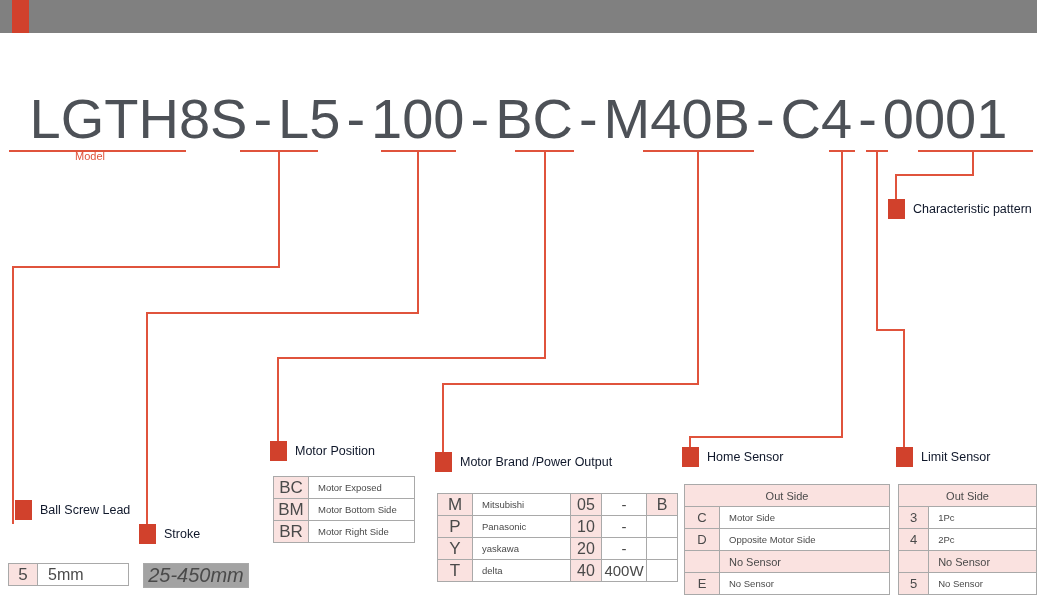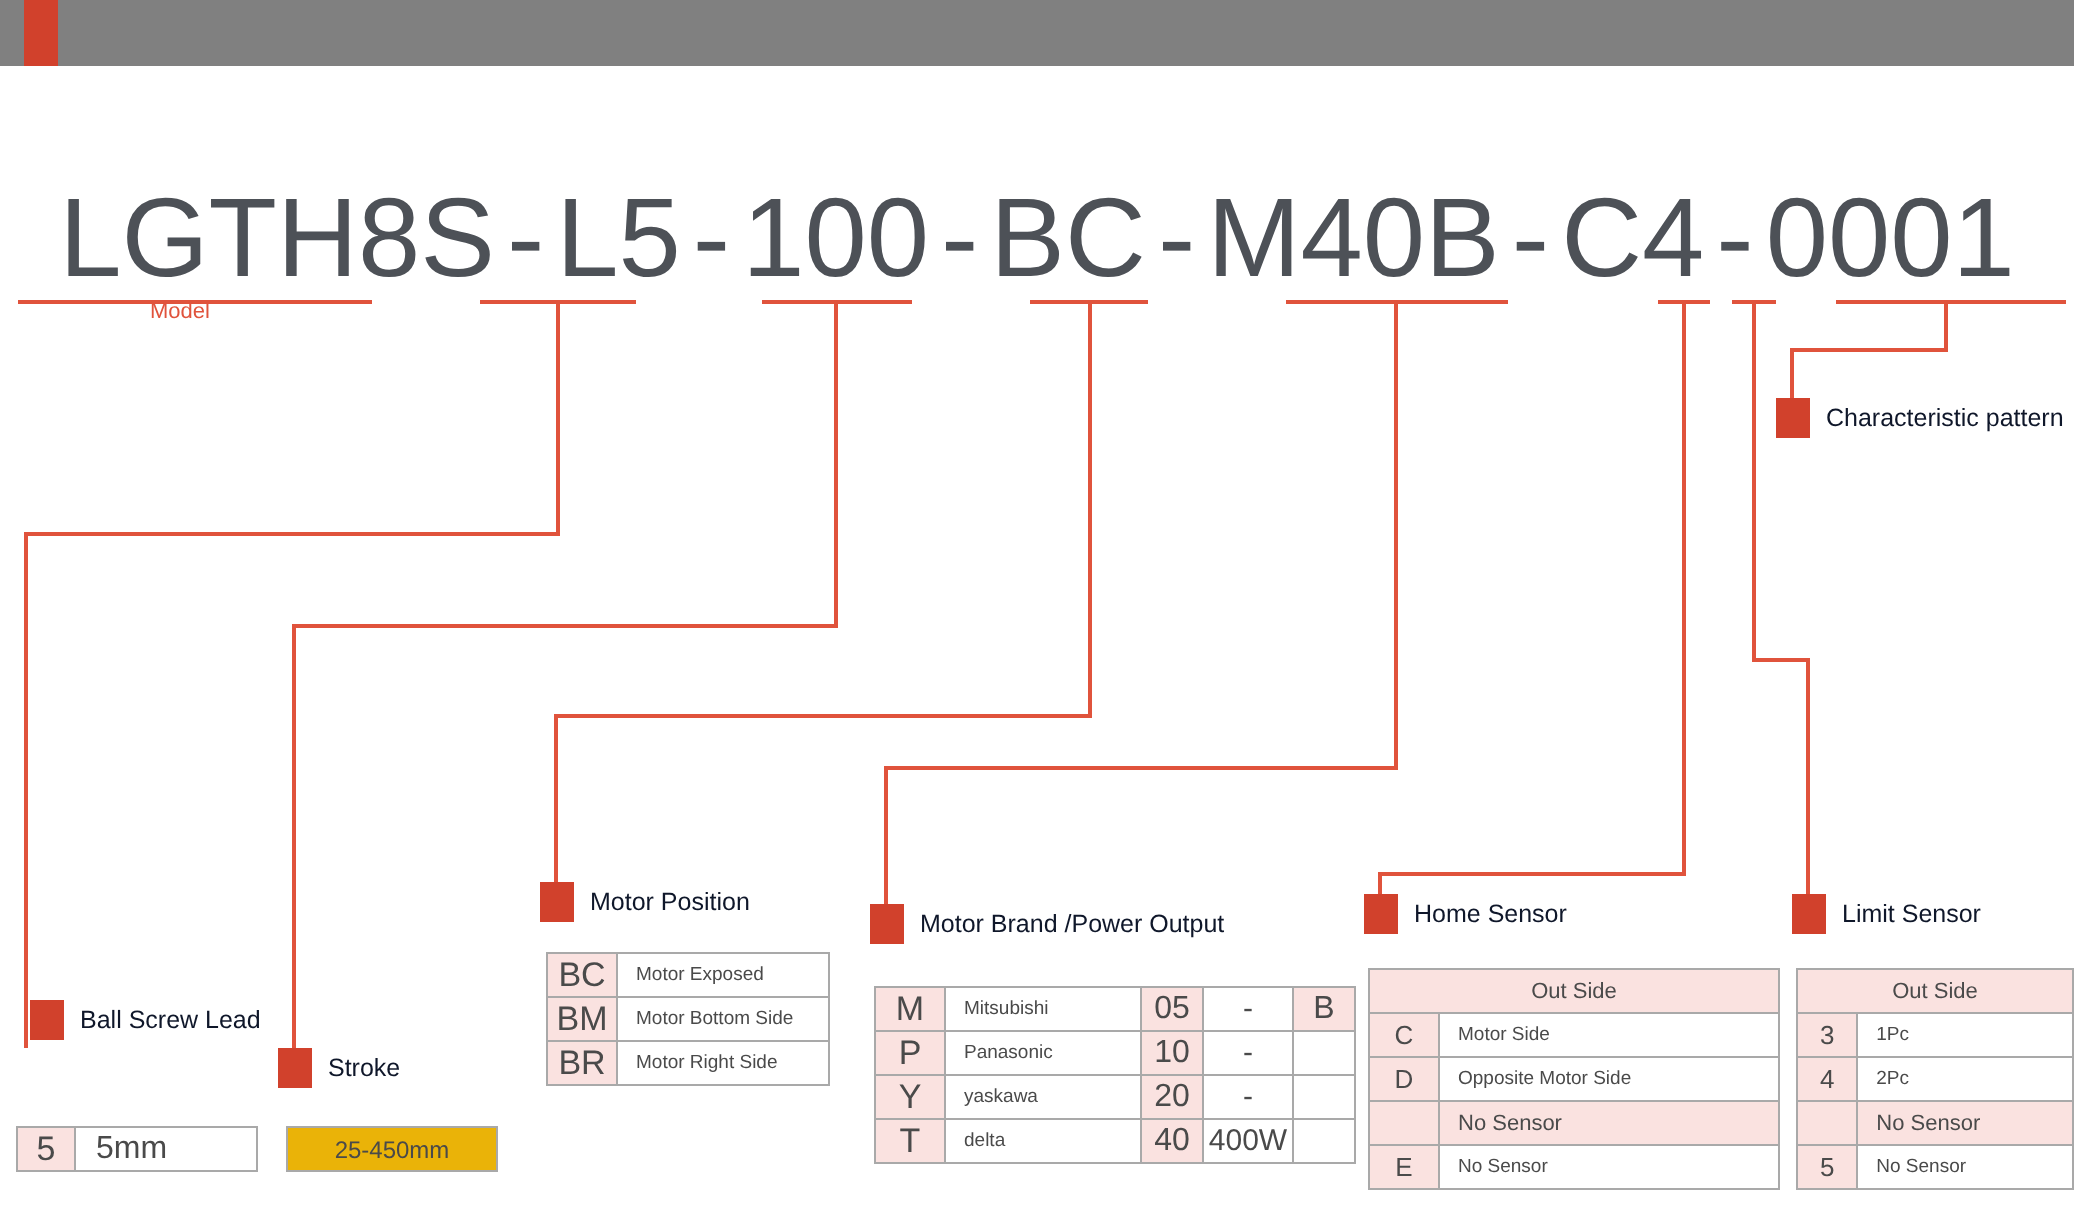--- a/index.html
+++ b/index.html
@@ -115,22 +115,23 @@
   }
   .ltable td.pink {
     background: #fae2e0;
   }
   .ltable td.sechead {
     background: #fae2e0;
     text-align: center;
     font-size: 11px;
   }
   .ltable td.val {
-    background: #eab308;
-    font-size: 12px;
+    background: #a3a3a3;
+    font-size: 20px;
+    font-style: italic;
   }
   .ltable td.valwhite {
     background: #ffffff;
     font-size: 16px;
     text-align: center;
   }
   .ltable td.pcode {
     background: #fae2e0;
     font-size: 16px;
     width: 30px;

